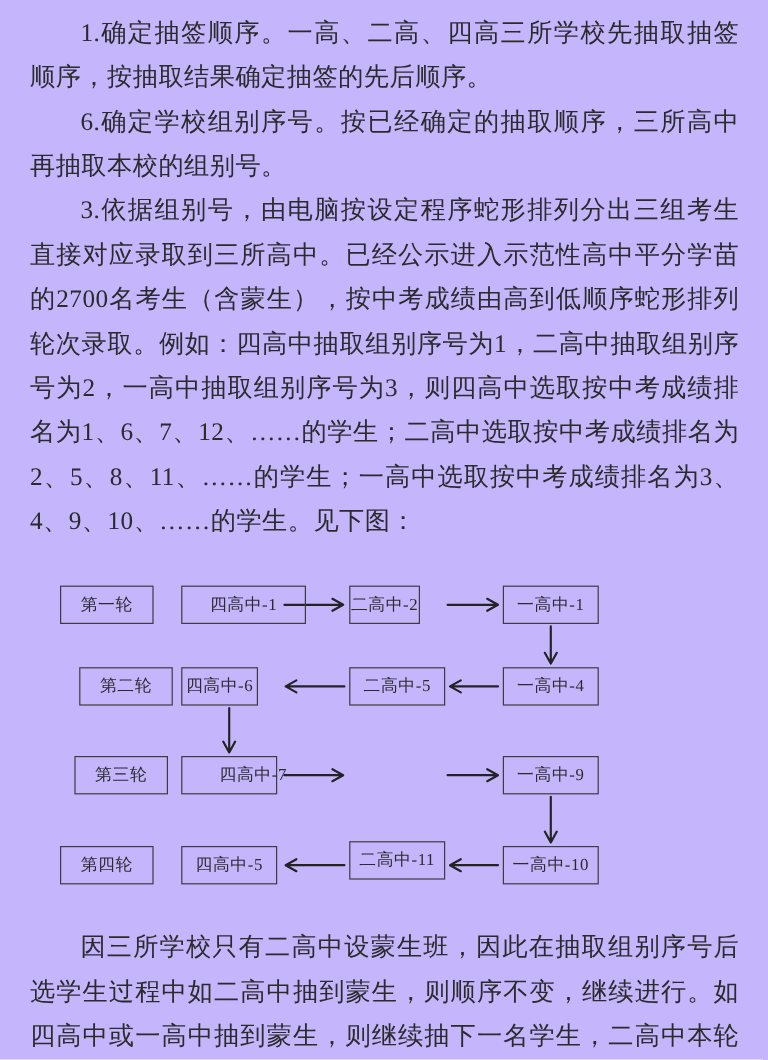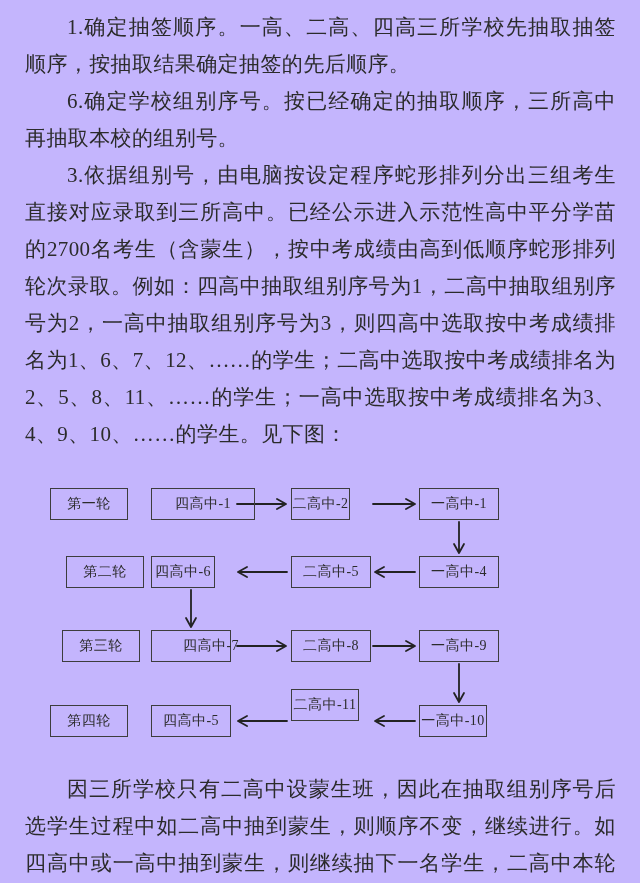--- a/index.html
+++ b/index.html
@@ -97,27 +97,26 @@
     <div class="dbox" style="left:291px; top:29px; width:59px;">二高中-2</div>
     <div class="dbox" style="left:419px; top:29px; width:80px;">一高中-1</div>
 
     <div class="dbox" style="left:50px;  top:97px; width:78px;margin-left:16px;">第二轮</div>
     <div class="dbox" style="left:151px; top:97px; width:64px;">四高中-6</div>
     <div class="dbox" style="left:291px; top:97px; width:80px;">二高中-5</div>
     <div class="dbox" style="left:419px; top:97px; width:80px;">一高中-4</div>
 
     <div class="dbox" style="left:50px;  top:171px; width:78px;margin-left:12px;">第三轮</div>
     <div class="dbox" style="left:151px; top:171px; width:80px;padding-left:40px;">四高中-7</div>
-    <div class="dbox" style="left:291px; top:171px; width:80px;">二高中-8</div>
     <div class="dbox" style="left:419px; top:171px; width:80px;">一高中-9</div>
 
     <div class="dbox" style="left:50px;  top:246px; width:78px;">第四轮</div>
     <div class="dbox" style="left:151px; top:246px; width:80px;">四高中-5</div>
-    <div class="dbox" style="left:291px; top:230px; width:68px;">二高中-11</div>
-    <div class="dbox" style="left:419px; top:246px; width:68px;text-align:right;">一高中-10</div>
+    <div class="dbox" style="left:291px; top:242px; width:80px;">二高中-11</div>
+    <div class="dbox" style="left:419px; top:246px; width:80px;text-align:right;">一高中-10</div>
 
   </div>
 
   <div class="content footer-block">
     <p class="para">因三所学校只有二高中设蒙生班，因此在抽取组别序号后选学生过程中如二高中抽到蒙生，则顺序不变，继续进行。如四高中或一高中抽到蒙生，则继续抽下一名学生，二高中本轮不再抽</p>
   </div>
 
 </div>
 
 </body></html>

